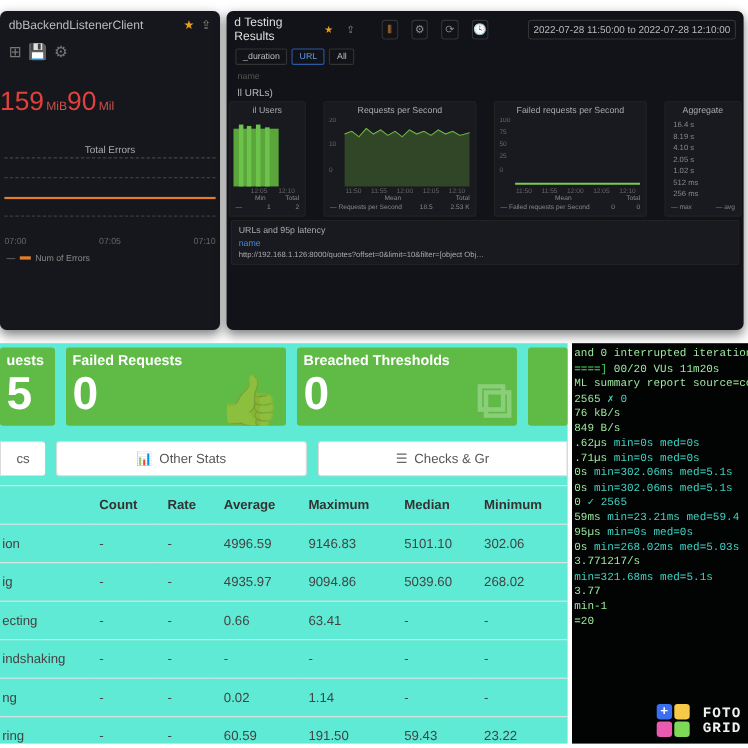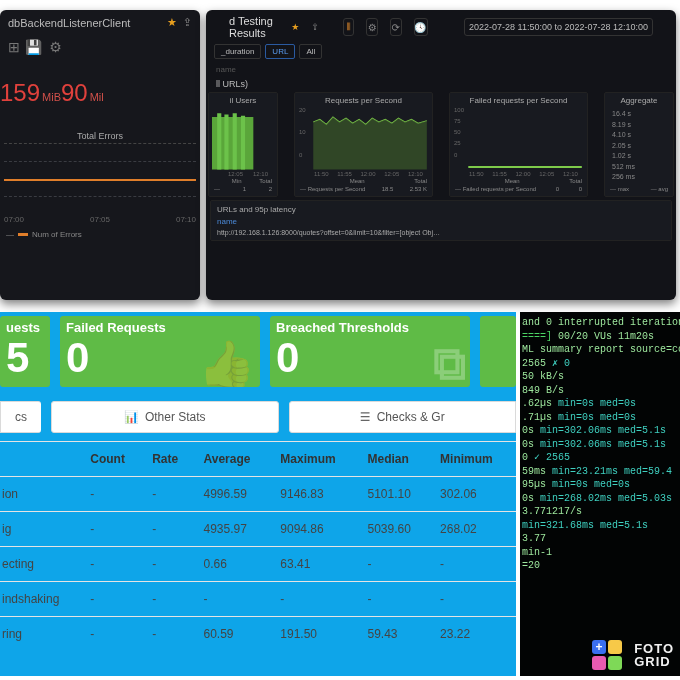--- a/index.html
+++ b/index.html
@@ -26,21 +26,21 @@
   .panelA .chA-x { display: flex; justify-content: space-between; padding: 2px 4px; color: #666; font-size: 8px; }
   .panelA .legendA { display: flex; align-items: center; gap: 4px; padding: 4px 6px; font-size: 8px; color: #888; }
   .panelA .legendA .swatch { width: 10px; height: 3px; background: #e07e2a; }
 
   
   .panelB {
     position: absolute; left: 206px; top: 10px; width: 470px; height: 290px;
     background: #121318; color: #c6c8cc; font-size: 9px; border-radius: 6px;
     overflow: hidden; box-shadow: 0 4px 10px rgba(0,0,0,0.5);
   }
-  .panelB .hdrB { display: flex; align-items: center; gap: 12px; padding: 5px 23px; }
+  .panelB .hdrB { display: flex; align-items: center; gap: 12px; padding: 5px 7px; }
   .panelB .hdrB .ttl { font-size: 11px; color: #ddd; }
   .panelB .hdrB .flex { flex: 1; }
   .panelB .hdrB .ico { width: 18px; height: 18px; border: 1px solid #333; border-radius: 3px; display: flex; align-items: center; justify-content: center; color: #888; font-size: 10px; }
   .panelB .hdrB .ico.o { color: #d8842a; }
   .panelB .hdrB .range { font-size: 9px; color: #bbb; white-space: nowrap; padding: 0 4px; border: 1px solid #333; border-radius: 3px; height: 18px; display: flex; align-items: center; margin-left: 24px; }
   .panelB .subB { display: flex; align-items: center; gap: 4px; padding: 0 8px 4px; }
   .panelB .subB .pill { padding: 2px 6px; border: 1px solid #333; border-radius: 2px; font-size: 8px; color: #bbb; }
   .panelB .subB .pill.active { border-color: #2a5aa0; color: #5a9cf0; }
   .panelB .smallgrey { padding: 2px 10px; color: #555; font-size: 8px; }
   .panelB .rowtitle { padding: 3px 10px; color: #bbb; font-size: 9px; }
@@ -57,21 +57,21 @@
   .panelB .bigpanel { margin: 3px 2px 0; background: #181a20; border: 1px solid #222; border-radius: 2px; padding: 4px 6px; }
   .panelB .bigpanel .bt { font-size: 8px; color: #aaa; margin-bottom: 3px; }
   .panelB .bigpanel .linkcol { color: #4a88d6; font-size: 8px; }
   .panelB .bigpanel .rowtxt { color: #aaa; font-size: 7px; margin-top: 3px; }
   .panelB .secondhalf { display: flex; gap: 2px; padding: 0 2px; }
   .panelB .leftsec { flex: 0 0 70px; }
 
   
   .panelC {
     position: absolute; left: 0; top: 312px; width: 516px; height: 364px;
-    background: #0ea5e9; font-size: 12px; color: #444;
+    background: #5eead4; font-size: 12px; color: #444;
   }
   .panelC .cardrow { display: flex; gap: 10px; padding: 4px 0 14px; }
   .panelC .card { flex: 1; background: #5fbb46; color: #fff; border-radius: 3px; padding: 4px 6px 8px; min-width: 0; position: relative; overflow: hidden; }
   .panelC .card.cut { flex: 0 0 36px; }
   .panelC .card.cutL { flex: 0 0 50px; }
   .panelC .card .clabel { font-size: 13px; font-weight: 600; white-space: nowrap; }
   .panelC .card .cval { font-size: 42px; font-weight: 600; line-height: 1; margin-top: 2px; }
   .panelC .card .ghost { position: absolute; right: 4px; bottom: -4px; font-size: 46px; color: rgba(255,255,255,0.28); font-weight: 700; }
   .panelC .tabrow { display: flex; gap: 10px; margin-bottom: 8px; align-items: stretch; }
   .panelC .tab { border: 1px solid #dadada; border-radius: 3px; padding: 8px 14px; font-size: 12px; color: #555; background: #fff; white-space: nowrap; display: flex; align-items: center; gap: 6px; }
@@ -88,21 +88,21 @@
   .panelD {
     position: absolute; left: 520px; top: 312px; width: 160px; height: 364px;
     background: #020404; color: #9ee89e; font-family: "Courier New", monospace;
     font-size: 10px; line-height: 1.35; padding: 4px 2px; overflow: hidden;
   }
   .panelD .ln { white-space: nowrap; }
   .panelD .c-teal { color: #3fd0c0; }
   .panelD .bar { color: #4bd464; letter-spacing: 0; }
   .fotogrid {
     position: absolute; right: 6px; bottom: 10px; display: flex; align-items: center;
-    gap: 12px; font-family: Liberation Sans, sans-serif;
+    gap: 12px; font-family: Liberation Mono, monospace;
   }
   .fotogrid .fgicon { display: grid; grid-template-columns: 14px 14px; grid-template-rows: 14px 14px; gap: 2px; }
   .fotogrid .fgicon div { border-radius: 3px; }
   .fotogrid .q1 { background: #3a6ff0; position: relative; }
   .fotogrid .q1::after { content: "+"; position: absolute; inset: 0; color: #fff; font-size: 12px; font-weight: 700; display: flex; align-items: center; justify-content: center; }
   .fotogrid .q2 { background: #f7c948; }
   .fotogrid .q3 { background: #e85bb0; }
   .fotogrid .q4 { background: #7ed957; }
   .fotogrid .ftxt { color: #f1f1f1; font-weight: 700; font-size: 13px; line-height: 1; letter-spacing: 1px; }
 </style>
@@ -364,40 +364,49 @@
         <tr>
           <td>indshaking</td>
           <td>-</td>
           <td>-</td>
           <td>-</td>
           <td>-</td>
           <td>-</td>
           <td>-</td>
         </tr>
         <tr>
+          <td>ng</td>
+          <td>-</td>
+          <td>-</td>
+          <td>0.02</td>
+          <td>1.14</td>
+          <td>-</td>
+          <td>-</td>
+        </tr>
+        <tr>
           <td>ring</td>
           <td>-</td>
           <td>-</td>
           <td>60.59</td>
           <td>191.50</td>
           <td>59.43</td>
           <td>23.22</td>
         </tr>
       </tbody>
   </table>
 </div>
 
 <div class="panelD">
   <div id="termlines">
       <div class="ln">and 0 interrupted iterations</div>
       <div class="ln"><span class="bar">====]</span> 00/20 VUs  11m20s</div>
       <div class="ln">ML summary report   source=co</div>
       <div class="ln"></div>
       <div class="ln">  2565 <span class="c-teal">✗ 0</span></div>
-      <div class="ln">50 kB/s</div>
+      <div class="ln">76 kB/s</div>
       <div class="ln">849 B/s</div>
       <div class="ln">.62µs  <span class="c-teal">min=0s</span>       <span class="c-teal">med=0s</span></div>
       <div class="ln">.71µs  <span class="c-teal">min=0s</span>       <span class="c-teal">med=0s</span></div>
       <div class="ln">0s     <span class="c-teal">min=302.06ms</span> <span class="c-teal">med=5.1s</span></div>
       <div class="ln">0s     <span class="c-teal">min=302.06ms</span> <span class="c-teal">med=5.1s</span></div>
       <div class="ln">  0    <span class="c-teal">✓ 2565</span></div>
       <div class="ln">59ms  <span class="c-teal">min=23.21ms</span>  <span class="c-teal">med=59.4</span></div>
       <div class="ln">95µs  <span class="c-teal">min=0s</span>       <span class="c-teal">med=0s</span></div>
       <div class="ln">0s    <span class="c-teal">min=268.02ms</span> <span class="c-teal">med=5.03s</span></div>
       <div class="ln">3.771217/s</div>

